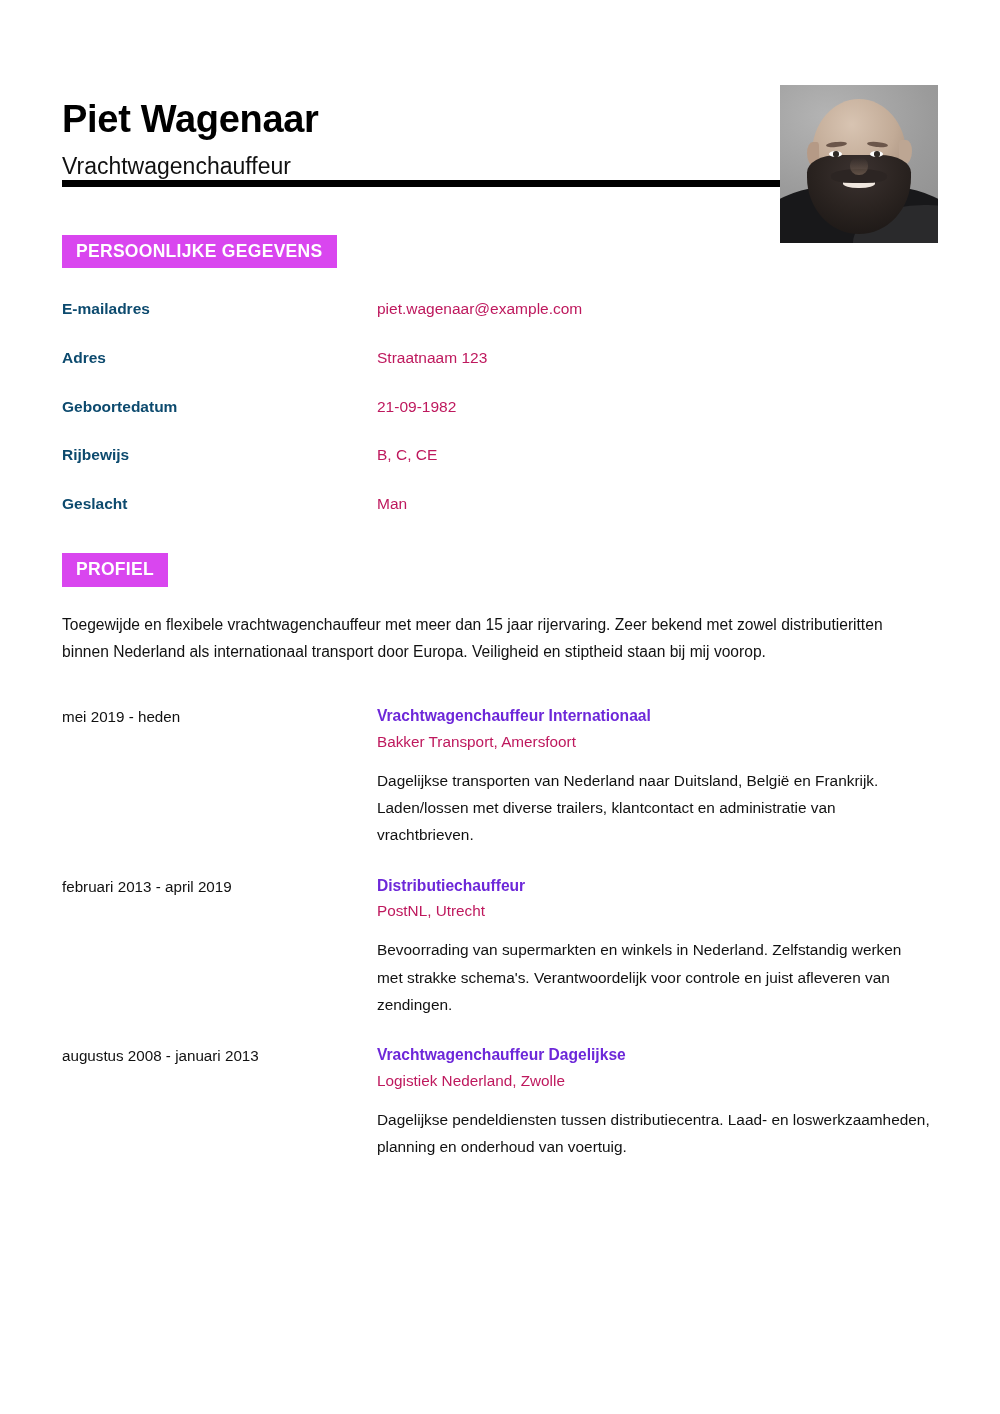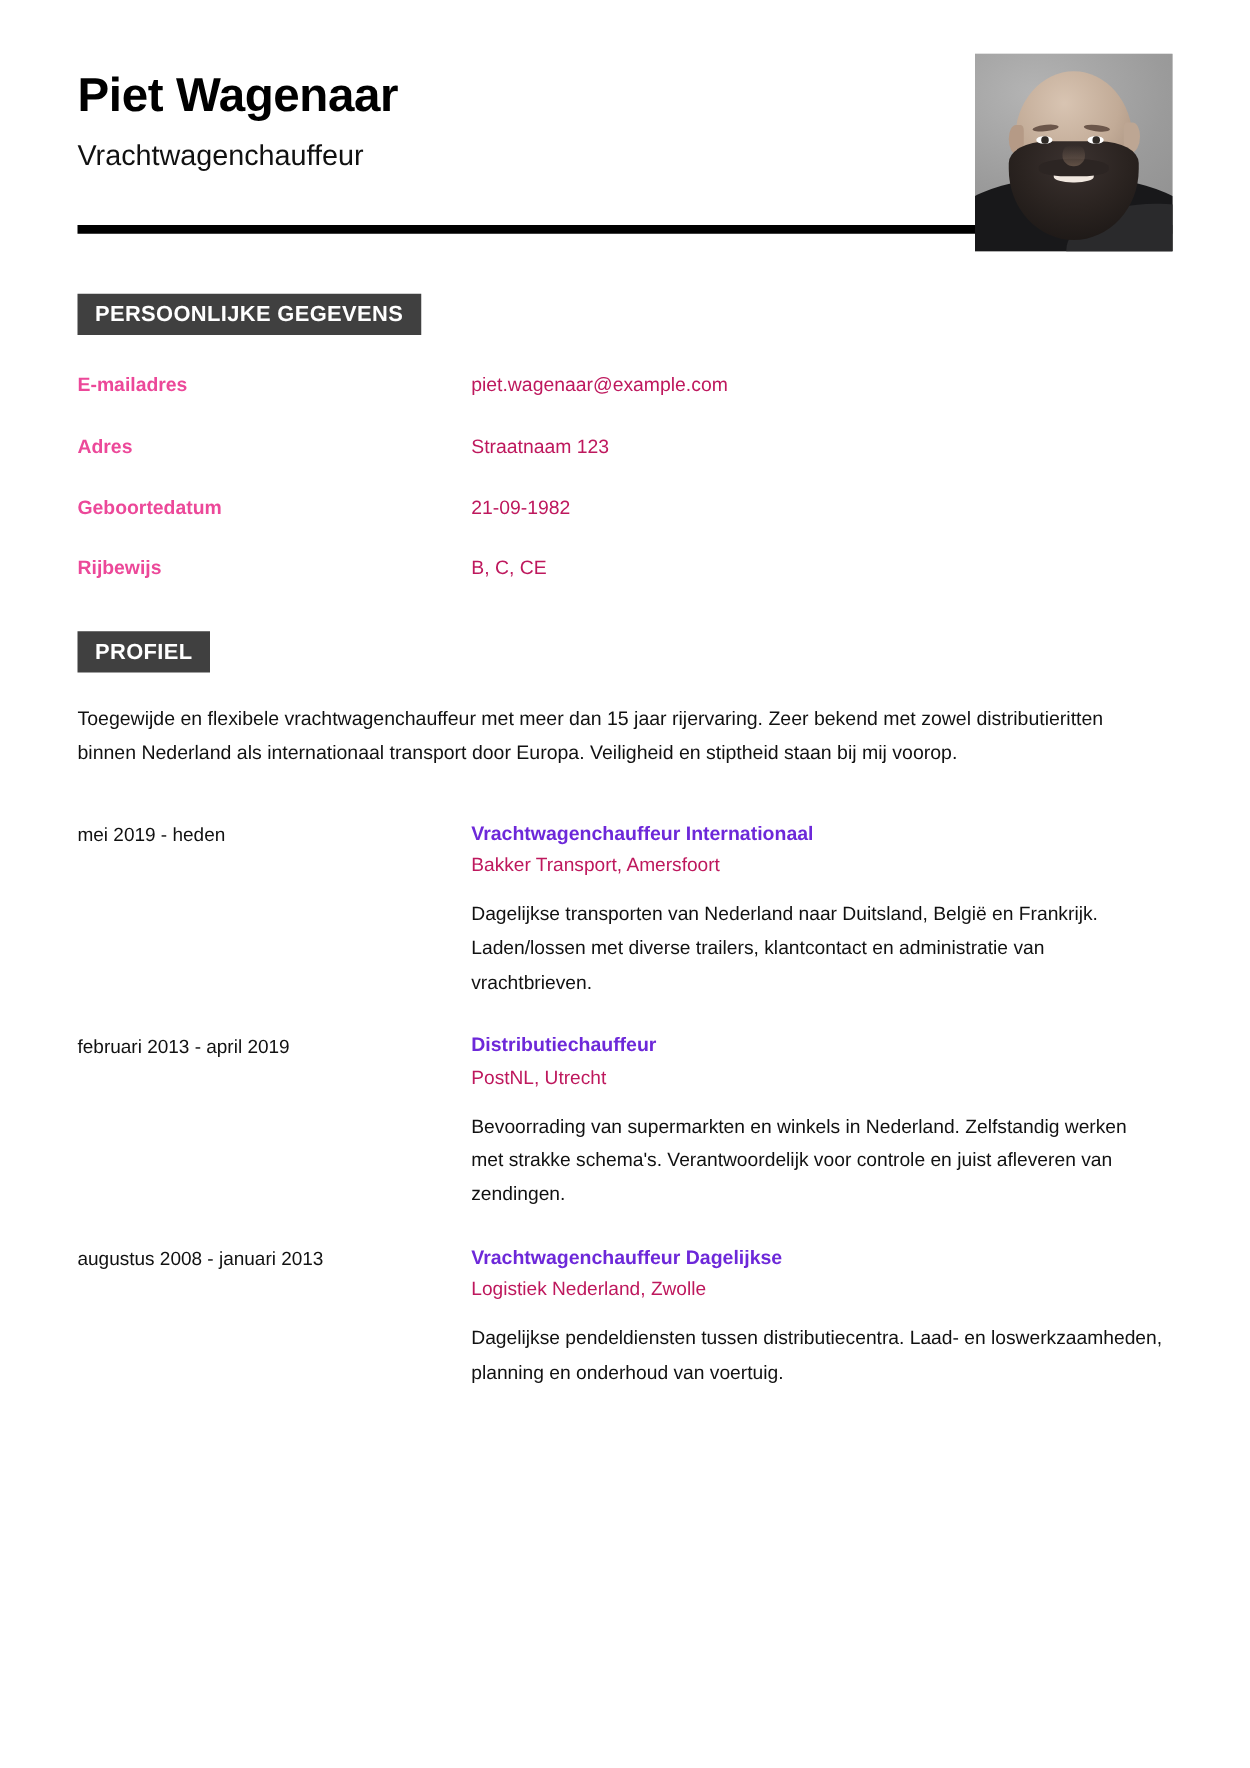--- a/index.html
+++ b/index.html
@@ -23,21 +23,21 @@
     box-sizing: border-box;
     padding: 0 62px;
     overflow: hidden;
   }
 
   
   .header {
     display: flex;
     align-items: flex-start;
     justify-content: space-between;
-    padding-top: 43px;
+    padding-top: 85px;
     height: 160px;
     box-sizing: border-box;
   }
   .header-text {
     padding-top: 14px;
   }
   .cv-name {
     font-size: 38px;
     font-weight: 700;
     letter-spacing: -0.3px;
@@ -212,21 +212,21 @@
   .rule {
     height: 7px;
     background: #000000;
     margin-top: 20px;
     margin-bottom: 48px;
   }
 
   
   .section-badge {
     display: inline-block;
-    background: #404040;
+    background: #d946ef;
     color: #ffffff;
     font-size: 17.5px;
     font-weight: 700;
     letter-spacing: 0.3px;
     padding: 7px 14px 8px 14px;
     line-height: 1.05;
   }
 
   .section {
     margin-bottom: 0;
@@ -243,21 +243,21 @@
     display: flex;
     align-items: baseline;
     margin-bottom: 30px;
   }
   .detail-row:last-child { margin-bottom: 0; }
   .detail-label {
     width: 315px;
     flex: 0 0 315px;
     font-size: 15.5px;
     font-weight: 700;
-    color: #ec4899;
+    color: #0c4a6e;
     line-height: 1.2;
   }
   .detail-value {
     font-size: 15.5px;
     font-weight: 400;
     color: #be185d;
     line-height: 1.2;
   }
 
   
@@ -363,20 +363,24 @@
         <div class="detail-value">Straatnaam 123</div>
       </div>
       <div class="detail-row">
         <div class="detail-label">Geboortedatum</div>
         <div class="detail-value">21-09-1982</div>
       </div>
       <div class="detail-row">
         <div class="detail-label">Rijbewijs</div>
         <div class="detail-value">B, C, CE</div>
       </div>
+      <div class="detail-row">
+        <div class="detail-label">Geslacht</div>
+        <div class="detail-value">Man</div>
+      </div>
     </div>
   </div>
 
   <div class="section">
     <div class="section-badge">PROFIEL</div>
     <p class="profile-text">Toegewijde en flexibele vrachtwagenchauffeur met meer dan 15 jaar rijervaring. Zeer bekend met zowel distributieritten binnen Nederland als internationaal transport door Europa. Veiligheid en stiptheid staan bij mij voorop.</p>
   </div>
 
   <div class="section">
 

